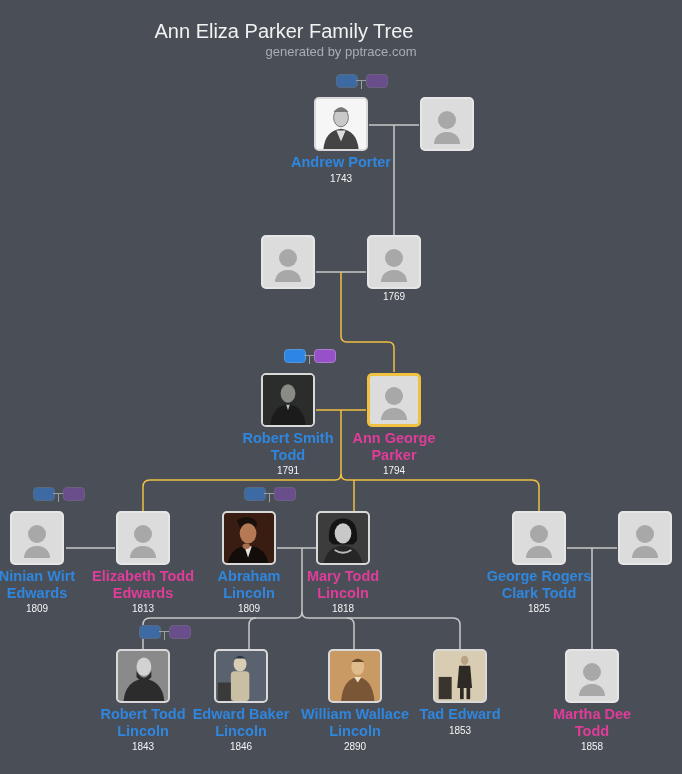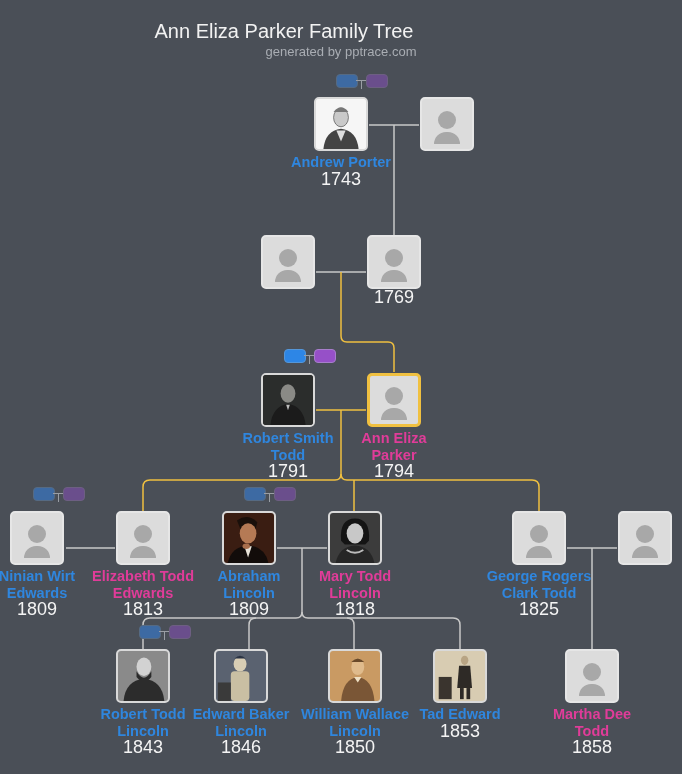--- a/index.html
+++ b/index.html
@@ -36,21 +36,21 @@
     position: absolute; width: 26px; height: 12px; border-radius: 13px 13px 0 0;
     background: #a8a8a8; left: 50%; top: 33px; transform: translateX(-50%);
   }
   .focus .silhouette-head { top: 11px; }
   .focus .silhouette-body { top: 32px; }
   .name {
     font-weight: bold; font-size: 14.5px; line-height: 16.5px; margin-top: 3px;
   }
   .name.m { color: #2f86de; }
   .name.f { color: #e03c99; }
-  .year { color: #f4f4f4; font-size: 18px; line-height: 16px; }
+  .year { color: #f4f4f4; font-size: 10px; line-height: 16px; }
   .pills { position: absolute; height: 14px; width: 50px; }
   .pill {
     position: absolute; top: 0; width: 20px; height: 12px; border-radius: 4px;
   }
   .pill.blue { left: 0; }
   .pill.purple { left: 30px; }
   .pill-link { position: absolute; left: 20px; top: 6px; width: 10px; height: 1px; background: #9a9ea5; }
   .pill-stem { position: absolute; left: 25px; top: 6px; width: 1px; height: 9px; background: #9a9ea5; }
   .dim .pill.blue { background: #3d6aa3; border: 1px solid #566a82; }
   .dim .pill.purple { background: #6a4e8c; border: 1px solid #6d5f82; }
@@ -164,21 +164,21 @@
     </svg>
   </div>
   <div class="name m">Robert Smith Todd</div>
   <div class="year">1791</div>
 </div>
 <div class="person" style="left:339px; top:373px;">
   <div class="photo focus">
       <div class="silhouette-head"></div>
       <div class="silhouette-body"></div>
     </div>
-  <div class="name f">Ann Eliza Parker</div>
+  <div class="name f">Ann George Parker</div>
   <div class="year">1794</div>
 </div>
 
 <div class="person" style="left:-18px; top:511px;">
   <div class="photo">
       <div class="silhouette-head"></div>
       <div class="silhouette-body"></div>
     </div>
   <div class="name m">Ninian Wirt Edwards</div>
   <div class="year">1809</div>
@@ -198,21 +198,21 @@
       <path d="M14 8 Q26 0 36 10 L34 18 L18 18 Z" fill="#1a100b"></path>
       <ellipse cx="26" cy="22" rx="9" ry="11" fill="#b57a55"></ellipse>
       <path d="M4 54 Q8 36 26 35 Q44 36 48 54 Z" fill="#120c0a"></path>
       <path d="M22 36 L26 48 L30 36" fill="#e8e2d8"></path>
       <ellipse cx="24" cy="36" rx="4" ry="3" fill="#a86e4c"></ellipse>
     </svg>
   </div>
   <div class="name m">Abraham Lincoln</div>
   <div class="year">1809</div>
 </div>
-<div class="person" style="left:300px; top:511px;">
+<div class="person" style="left:288px; top:511px;">
   <div class="photo pic">
     <svg class="pic-inner" viewBox="0 0 54 54">
       <rect width="54" height="54" fill="#3c3c3c"></rect>
       <path d="M12 30 Q10 6 27 6 Q44 6 42 30 L38 34 L16 34 Z" fill="#141414"></path>
       <ellipse cx="27" cy="22" rx="9" ry="11" fill="#c8c8c8"></ellipse>
       <path d="M6 54 Q10 36 27 35 Q44 36 48 54 Z" fill="#262626"></path>
       <path d="M18 40 Q27 46 36 40" stroke="#bbb" stroke-width="2" fill="none"></path>
     </svg>
   </div>
   <div class="name f">Mary Todd Lincoln</div>
@@ -262,21 +262,21 @@
   <div class="photo pic">
     <svg class="pic-inner" viewBox="0 0 54 54">
       <rect width="54" height="54" fill="#c99a63"></rect>
       <ellipse cx="30" cy="17" rx="7" ry="9" fill="#e0bb8c"></ellipse>
       <path d="M23 12 Q30 4 37 12" fill="#6a4a2a"></path>
       <path d="M12 54 Q14 30 30 28 Q46 30 48 54 Z" fill="#7a5636"></path>
       <path d="M26 28 L30 34 L34 28" fill="#efe0c4"></path>
     </svg>
   </div>
   <div class="name m">William Wallace Lincoln</div>
-  <div class="year">1850</div>
+  <div class="year">2890</div>
 </div>
 <div class="person" style="left:405px; top:649px;">
   <div class="photo pic">
     <svg class="pic-inner" viewBox="0 0 54 54">
       <rect width="54" height="54" fill="#d8ccb2"></rect>
       <ellipse cx="32" cy="10" rx="4" ry="5" fill="#b8a484"></ellipse>
       <path d="M26 16 L38 16 L40 40 L24 40 Z" fill="#2e2a26"></path>
       <rect x="27" y="40" width="4" height="12" fill="#2e2a26"></rect>
       <rect x="34" y="40" width="4" height="12" fill="#2e2a26"></rect>
       <rect x="4" y="28" width="14" height="24" fill="#3a342e"></rect>

